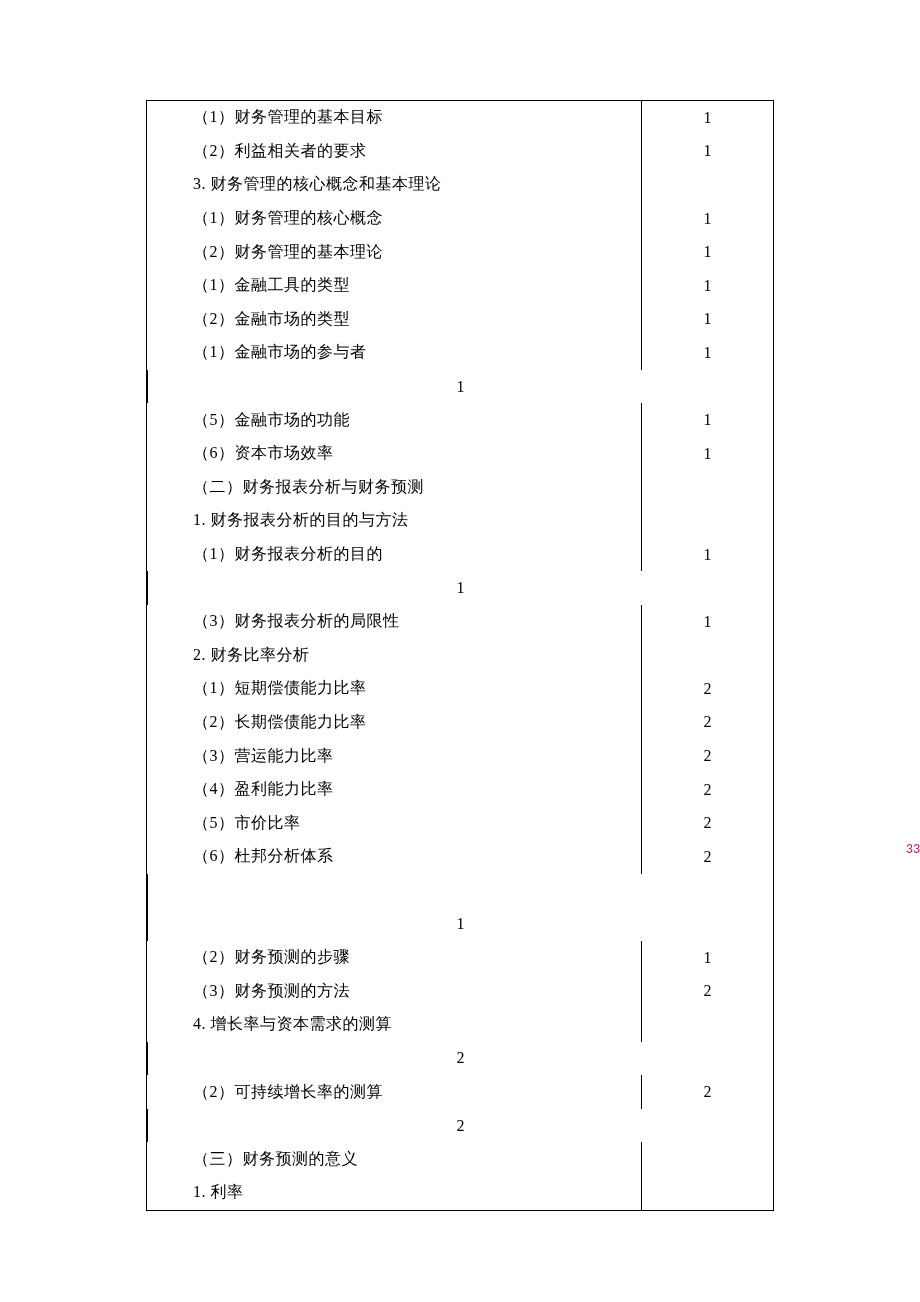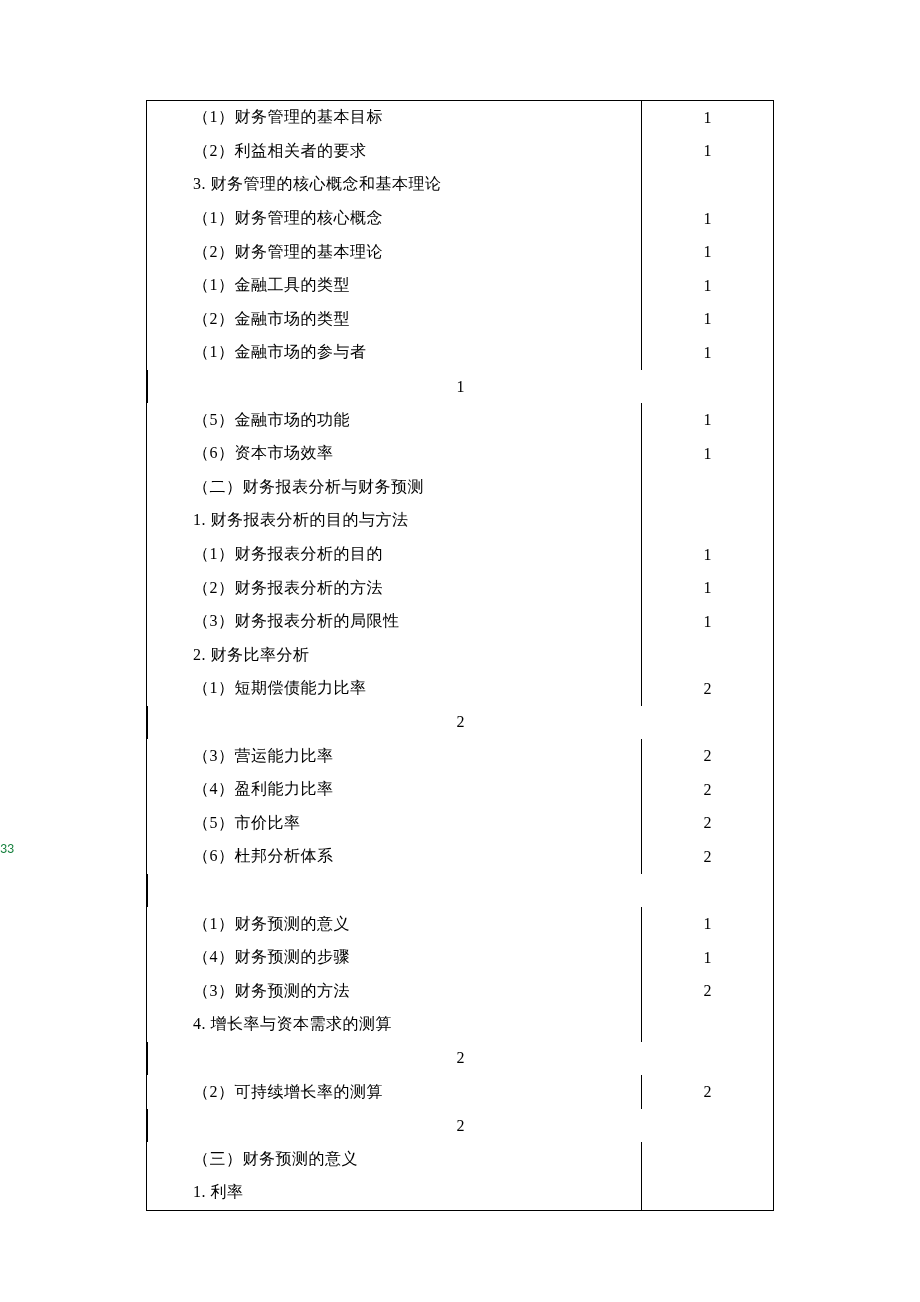--- a/index.html
+++ b/index.html
@@ -49,24 +49,24 @@
     height: 100%;
     display: flex;
     align-items: center;
     justify-content: center;
   }
   .page-number {
     position: absolute;
     left: 0;
     right: 0;
     bottom: 95px;
-    text-align: left;
+    text-align: right;
     font-family: Calibri, sans-serif;
     font-size: 14px;
-    color: #15803d;
+    color: #be185d;
   }
 </style>
 </head>
 <body>
 
 <div class="page">
   <div class="table" id="syllabus-table">
       <div class="row">
         <div class="col-text">（1）财务管理的基本目标</div>
         <div class="col-num">1</div>
@@ -116,36 +116,36 @@
       </div>
       <div class="row">
         <div class="col-text">1. 财务报表分析的目的与方法</div>
         <div class="col-num"></div>
       </div>
       <div class="row">
         <div class="col-text">（1）财务报表分析的目的</div>
         <div class="col-num">1</div>
       </div>
       <div class="row">
-        <div class="col-text">（2）财务报表分析的方法</div>
         <div class="col-num">1</div>
       </div>
       <div class="row">
         <div class="col-text">（3）财务报表分析的局限性</div>
         <div class="col-num">1</div>
       </div>
       <div class="row">
         <div class="col-text">2. 财务比率分析</div>
         <div class="col-num"></div>
       </div>
       <div class="row">
         <div class="col-text">（1）短期偿债能力比率</div>
         <div class="col-num">2</div>
       </div>
       <div class="row">
+        <div class="col-text">（2）长期偿债能力比率</div>
         <div class="col-num">2</div>
       </div>
       <div class="row">
         <div class="col-text">（3）营运能力比率</div>
         <div class="col-num">2</div>
       </div>
       <div class="row">
         <div class="col-text">（4）盈利能力比率</div>
         <div class="col-num">2</div>
       </div>
@@ -154,25 +154,24 @@
         <div class="col-num">2</div>
       </div>
       <div class="row">
         <div class="col-text">（6）杜邦分析体系</div>
         <div class="col-num">2</div>
       </div>
       <div class="row">
         <div class="col-num"></div>
       </div>
       <div class="row">
-        <div class="col-text">（1）财务预测的意义</div>
-        <div class="col-num">1</div>
-      </div>
-      <div class="row">
-        <div class="col-text">（4）财务预测的步骤</div>
+        <div class="col-num">1</div>
+      </div>
+      <div class="row">
+        <div class="col-text">（2）财务预测的步骤</div>
         <div class="col-num">1</div>
       </div>
       <div class="row">
         <div class="col-text">（3）财务预测的方法</div>
         <div class="col-num">2</div>
       </div>
       <div class="row">
         <div class="col-text">4. 增长率与资本需求的测算</div>
         <div class="col-num"></div>
       </div>

